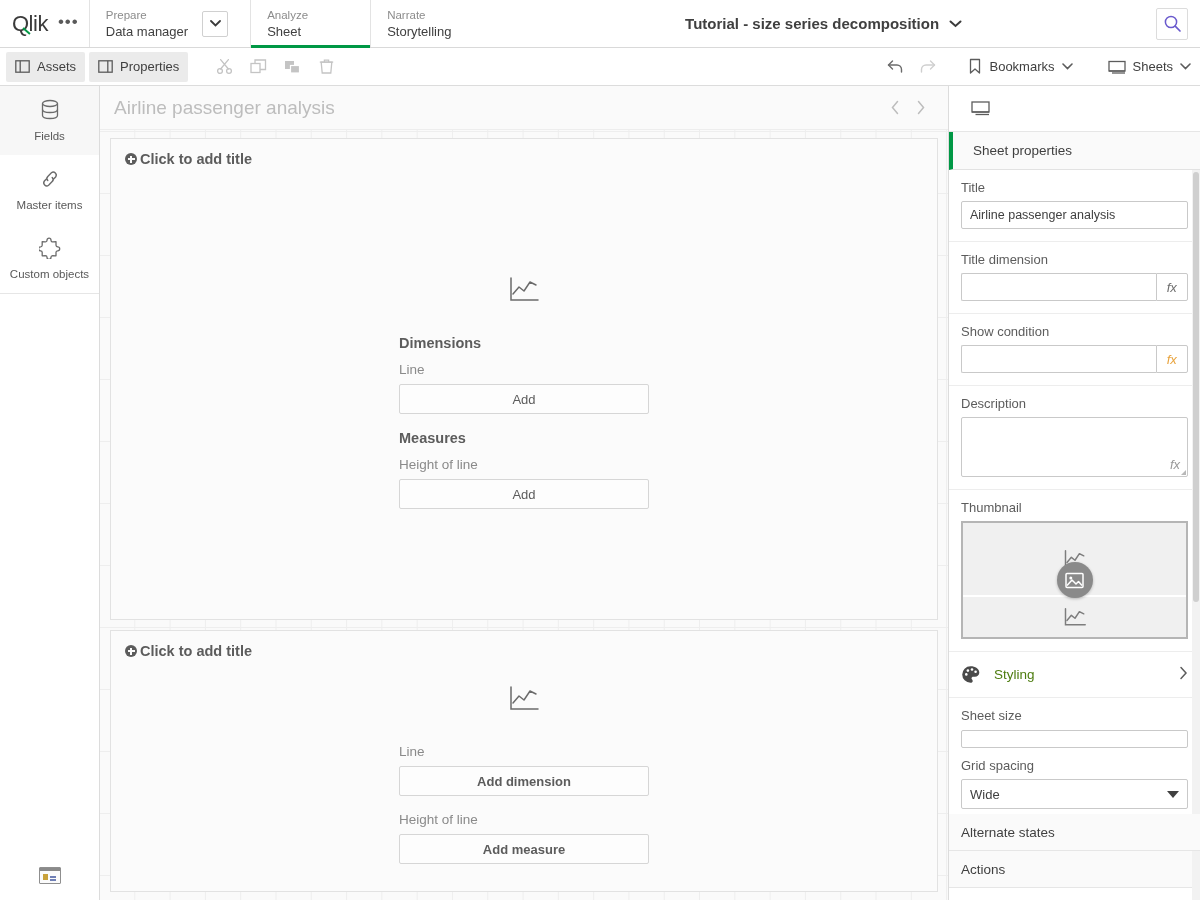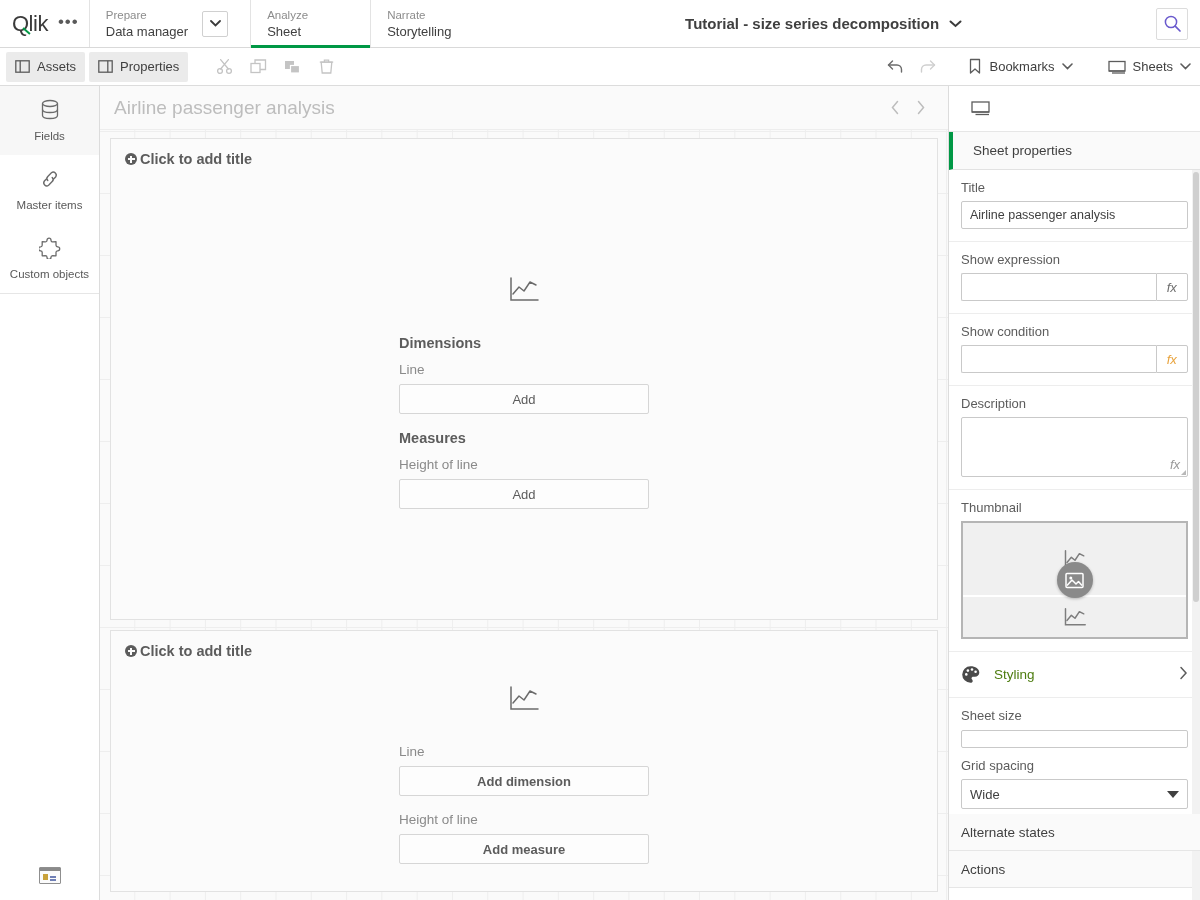--- a/index.html
+++ b/index.html
@@ -500,21 +500,21 @@
 
       <div class="props-scroll">
         <div class="props-inner">
 
           <div class="prop-group">
             <div class="prop-label">Title</div>
             <input class="prop-input" type="text" value="Airline passenger analysis" style="">
           </div>
 
           <div class="prop-group">
-            <div class="prop-label">Show expression</div>
+            <div class="prop-label">Title dimension</div>
             <div class="expr-row">
               <input class="prop-input" type="text" value="" style="">
               <span class="fx-btn">fx</span>
             </div>
           </div>
 
           <div class="prop-group">
             <div class="prop-label">Show condition</div>
             <div class="expr-row">
               <input class="prop-input" type="text" value="" style="">

